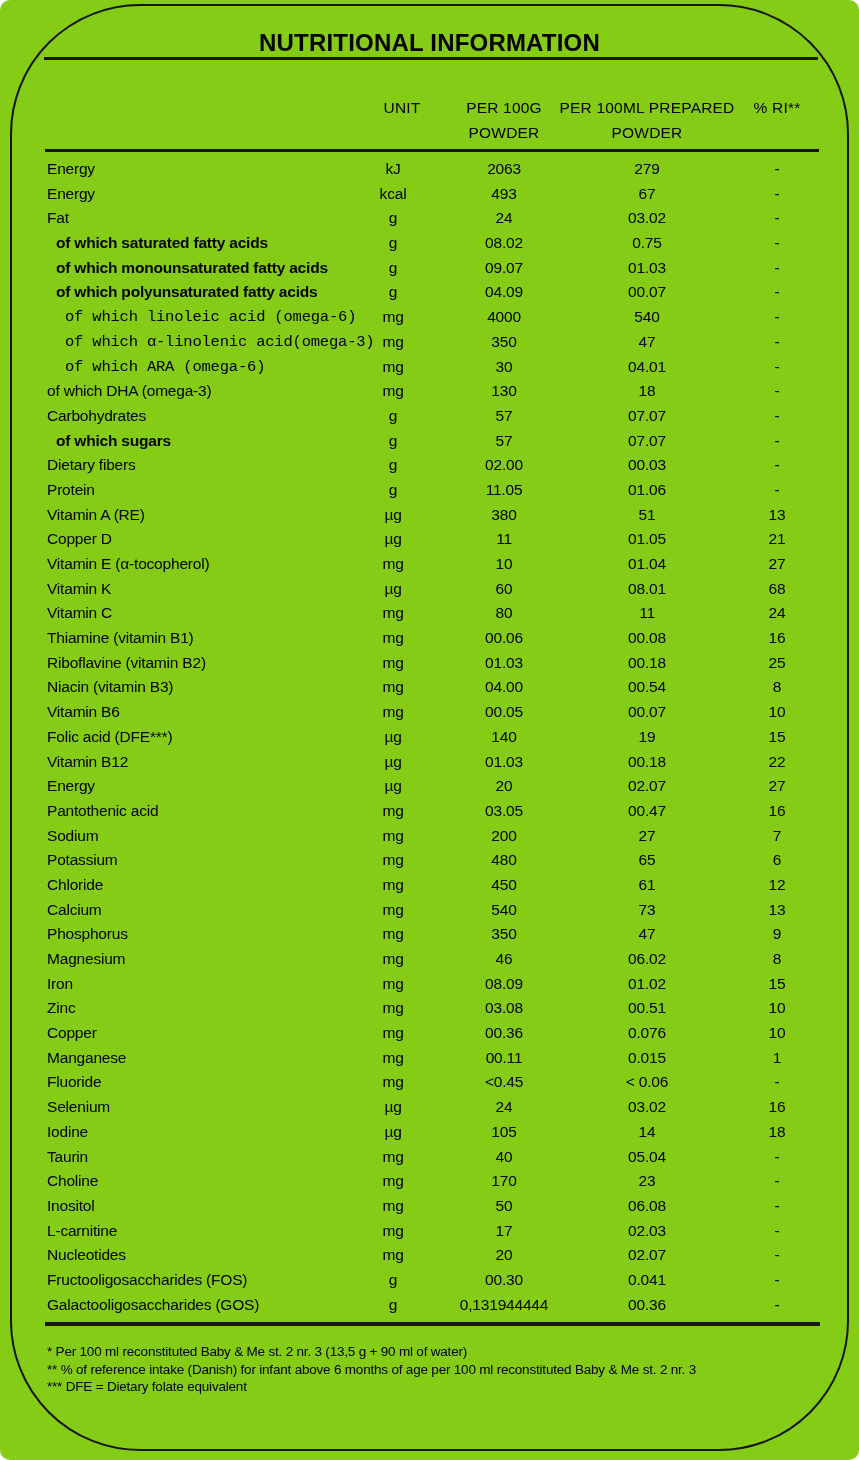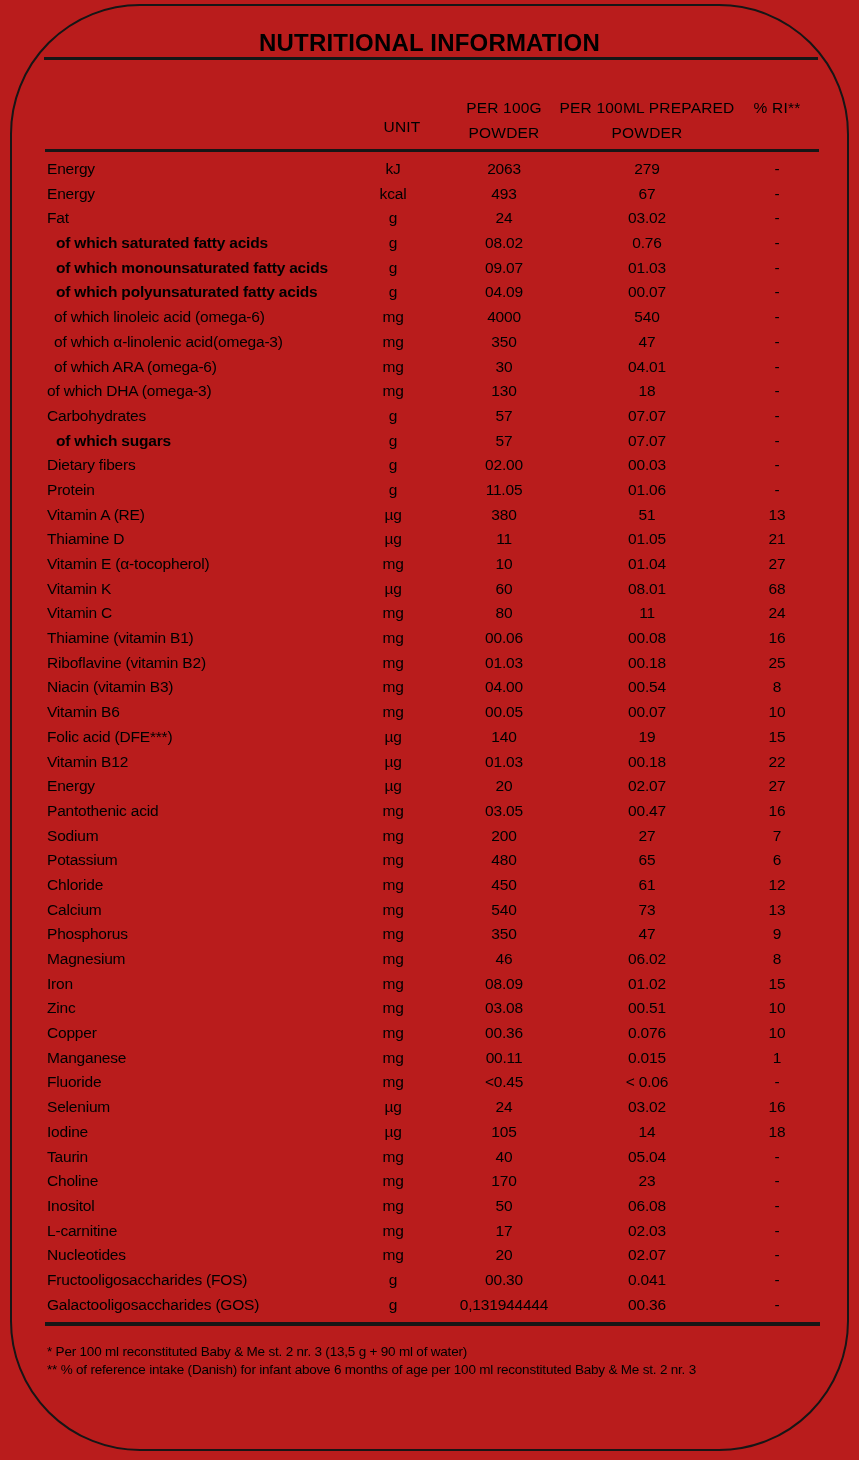--- a/index.html
+++ b/index.html
@@ -9,21 +9,22 @@
     width: 859px;
     height: 1460px;
     overflow: hidden;
     font-family: "Liberation Sans", sans-serif;
     color: #000;
   }
   .page {
     position: relative;
     width: 859px;
     height: 1460px;
-    background: #b91c1c;
+    background: #84cc16;
+    border-radius: 10px;
   }
   .sheet {
     position: absolute;
     left: 10px;
     top: 4px;
     width: 839px;
     height: 1447px;
     box-sizing: border-box;
     border: 2px solid #161616;
     border-radius: 130px;
@@ -51,39 +52,39 @@
   .colheads { position: absolute; top: 95px; left: 0; width: 859px; height: 54px; }
   .ch {
     position: absolute;
     top: 0;
     text-align: center;
     font-size: 15.5px;
     line-height: 25px;
     letter-spacing: 0.2px;
     white-space: nowrap;
   }
-  .ch-unit   { left: 352px; width: 100px; margin-top: 19px; }
+  .ch-unit   { left: 352px; width: 100px; }
   .ch-p100g  { left: 444px; width: 120px; }
   .ch-p100ml { left: 557px; width: 180px; }
   .ch-ri     { left: 737px; width: 80px;  }
 
   .tbody { position: absolute; top: 157px; left: 0; width: 859px; }
   .trow  { position: relative; height: 24.7px; }
   .cell {
     position: absolute;
     top: 0;
     height: 24.7px;
     line-height: 24.7px;
     font-size: 15.5px;
     letter-spacing: -0.2px;
     white-space: nowrap;
   }
   .cell.label  { left: 47px; }
   .cell.ind1   { left: 56px; font-weight: bold; }
-  .cell.ind2   { left: 54px; }
+  .cell.ind2   { left: 65px; font-family: Liberation Mono, monospace; }
   .cell.unit   { left: 343px; width: 100px; text-align: center; }
   .cell.p100g  { left: 444px; width: 120px; text-align: center; }
   .cell.p100ml { left: 557px; width: 180px; text-align: center; }
   .cell.ri     { left: 737px; width: 80px;  text-align: center; }
 
   .footnotes {
     position: absolute;
     left: 47px;
     top: 1343px;
     width: 770px;
@@ -138,21 +139,21 @@
     <span class="cell unit">g</span>
     <span class="cell p100g">24</span>
     <span class="cell p100ml">03.02</span>
     <span class="cell ri">-</span>
   </div>
 
   <div class="trow">
     <span class="cell ind1">of which saturated fatty acids</span>
     <span class="cell unit">g</span>
     <span class="cell p100g">08.02</span>
-    <span class="cell p100ml">0.76</span>
+    <span class="cell p100ml">0.75</span>
     <span class="cell ri">-</span>
   </div>
 
   <div class="trow">
     <span class="cell ind1">of which monounsaturated fatty acids</span>
     <span class="cell unit">g</span>
     <span class="cell p100g">09.07</span>
     <span class="cell p100ml">01.03</span>
     <span class="cell ri">-</span>
   </div>
@@ -231,21 +232,21 @@
 
   <div class="trow">
     <span class="cell label">Vitamin A (RE)</span>
     <span class="cell unit">µg</span>
     <span class="cell p100g">380</span>
     <span class="cell p100ml">51</span>
     <span class="cell ri">13</span>
   </div>
 
   <div class="trow">
-    <span class="cell label">Thiamine D</span>
+    <span class="cell label">Copper D</span>
     <span class="cell unit">µg</span>
     <span class="cell p100g">11</span>
     <span class="cell p100ml">01.05</span>
     <span class="cell ri">21</span>
   </div>
 
   <div class="trow">
     <span class="cell label">Vitamin E (α-tocopherol)</span>
     <span class="cell unit">mg</span>
     <span class="cell p100g">10</span>
@@ -492,14 +493,15 @@
     <span class="cell p100ml">00.36</span>
     <span class="cell ri">-</span>
   </div>
 </div>
 
   <div class="rule rule-bottom"></div>
 
   <div class="footnotes">
     <div>* Per 100 ml reconstituted Baby &amp; Me st. 2 nr. 3 (13,5 g + 90 ml of water)</div>
     <div>** % of reference intake (Danish) for infant above 6 months of age per 100 ml reconstituted Baby &amp; Me st. 2 nr. 3</div>
+    <div>*** DFE = Dietary folate equivalent</div>
   </div>
 </div>
 
 </body></html>

